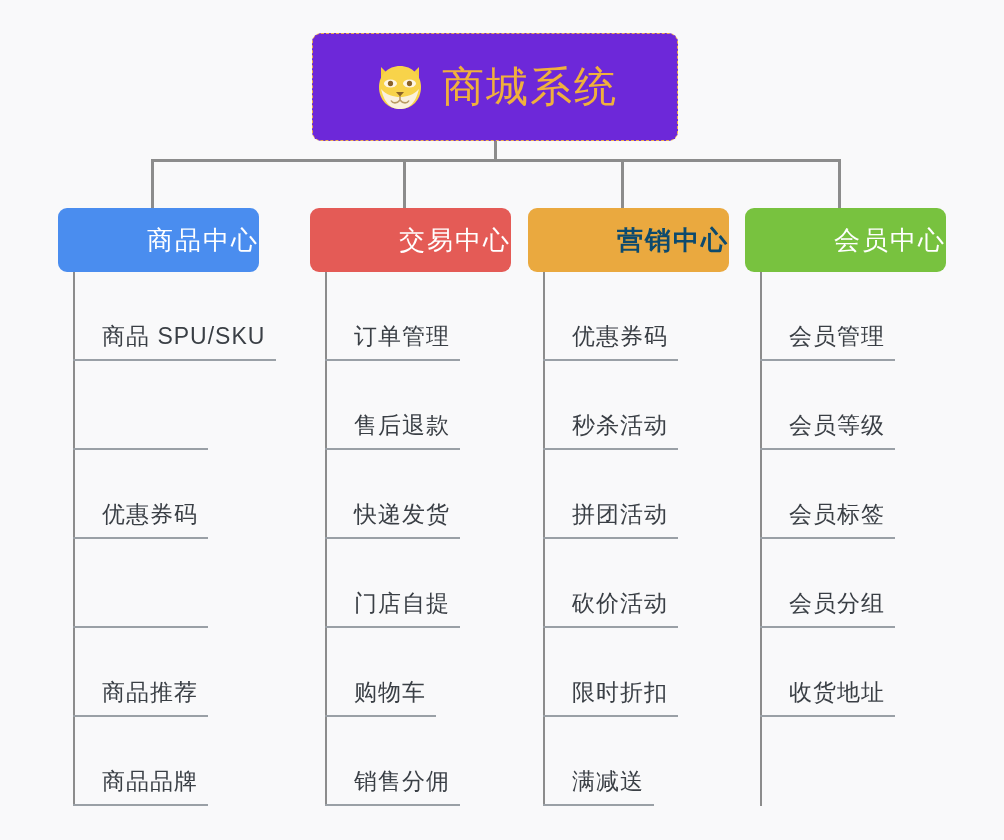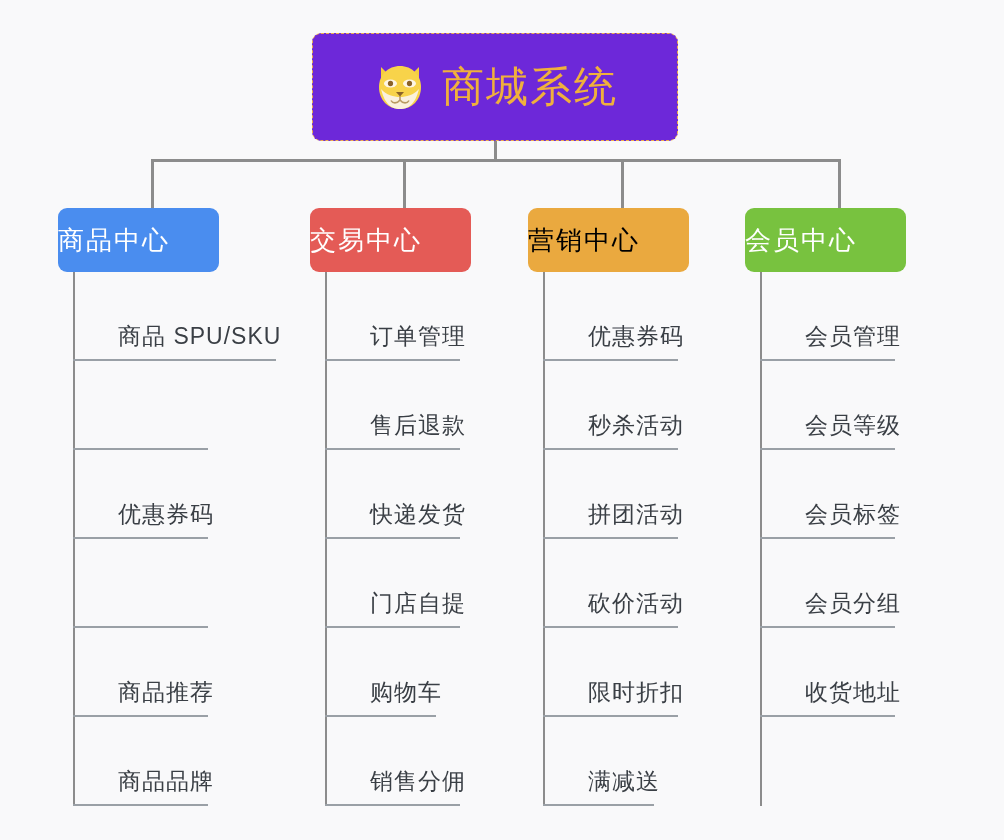--- a/index.html
+++ b/index.html
@@ -61,27 +61,27 @@
   
   .column {
     position: absolute;
     top: 208px;
     width: 250px;
   }
   .col-header {
     position: absolute;
     top: 0;
     left: 0;
-    width: 161px;
+    width: 201px;
     height: 64px;
     box-sizing: border-box;
     border-radius: 9px;
     display: flex;
     align-items: center;
-    justify-content: flex-start;
+    justify-content: flex-end;
     color: #ffffff;
     font-size: 26px;
     letter-spacing: 2px;
     white-space: nowrap;
   }
   .col-spine {
     position: absolute;
     left: 15px;
     top: 64px;
     width: 2px;
@@ -92,21 +92,21 @@
     top: 64px;
     left: 15px;
     width: 235px;
   }
   .leaf {
     position: relative;
     height: 89px;
     box-sizing: border-box;
     display: flex;
     align-items: flex-end;
-    padding-left: 45px;
+    padding-left: 29px;
   }
   .leaf-label {
     font-size: 23px;
     color: #3a3f45;
     line-height: 1;
     padding-bottom: 13px;
     white-space: nowrap;
     letter-spacing: 1px;
   }
   .leaf-underline {
@@ -207,21 +207,21 @@
           <span class="leaf-underline" style="width: 111px;"></span>
         </div>
       <div class="leaf">
           <span class="leaf-label">销售分佣</span>
           <span class="leaf-underline" style="width: 135px;"></span>
         </div>
     </div>
   </div>
 
   <div class="column" style="left:528px;">
-    <div class="col-header" style="background: rgb(234, 169, 63); color: #000000;">
+    <div class="col-header" style="background: rgb(234, 169, 63); color: #0c4a6e; font-weight: bold;">
       <span>营销中心</span>
     </div>
     <div class="col-spine" style="height: 534px;"></div>
     <div class="leaf-list">
       <div class="leaf">
           <span class="leaf-label">优惠券码</span>
           <span class="leaf-underline" style="width: 135px;"></span>
         </div>
       <div class="leaf">
           <span class="leaf-label">秒杀活动</span>

